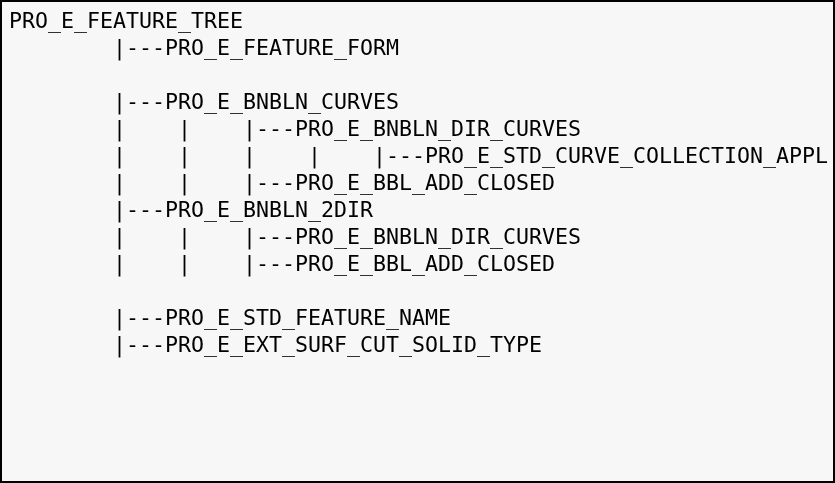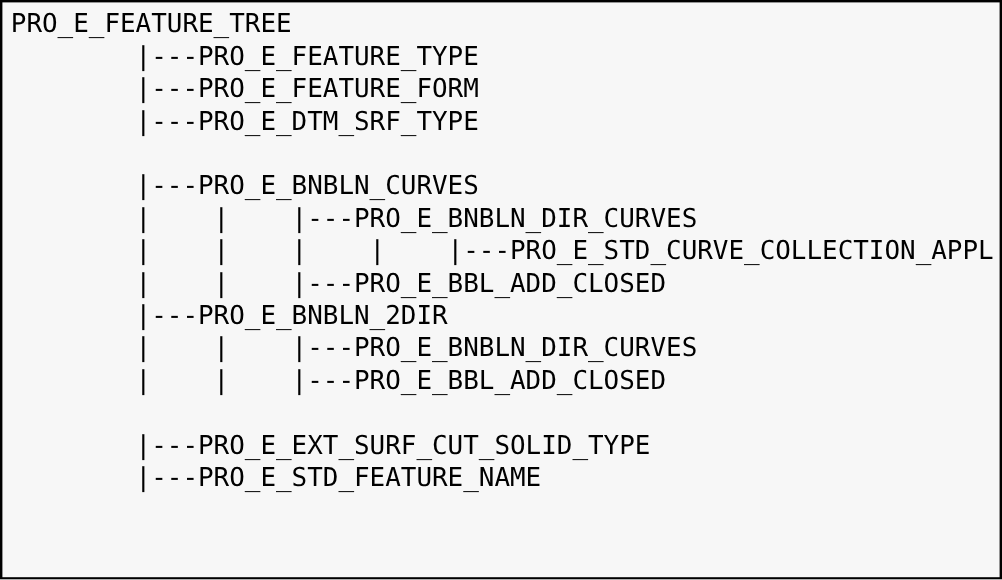--- a/index.html
+++ b/index.html
@@ -31,28 +31,26 @@
     white-space: pre;
     min-height: 27px;
   }
 </style>
 </head>
 <body>
 
 <div class="frame">
   <div class="code">
     <div class="row">PRO_E_FEATURE_TREE</div>
-    <div class="row">        |---PRO_E_FEATURE_TYPE</div>
     <div class="row">        |---PRO_E_FEATURE_FORM</div>
-    <div class="row">        |---PRO_E_DTM_SRF_TYPE</div>
     <div class="row"></div>
     <div class="row">        |---PRO_E_BNBLN_CURVES</div>
     <div class="row">        |    |    |---PRO_E_BNBLN_DIR_CURVES</div>
     <div class="row">        |    |    |    |    |---PRO_E_STD_CURVE_COLLECTION_APPL</div>
     <div class="row">        |    |    |---PRO_E_BBL_ADD_CLOSED</div>
     <div class="row">        |---PRO_E_BNBLN_2DIR</div>
     <div class="row">        |    |    |---PRO_E_BNBLN_DIR_CURVES</div>
     <div class="row">        |    |    |---PRO_E_BBL_ADD_CLOSED</div>
     <div class="row"></div>
+    <div class="row">        |---PRO_E_STD_FEATURE_NAME</div>
     <div class="row">        |---PRO_E_EXT_SURF_CUT_SOLID_TYPE</div>
-    <div class="row">        |---PRO_E_STD_FEATURE_NAME</div>
   </div>
 </div>
 
 </body></html>

